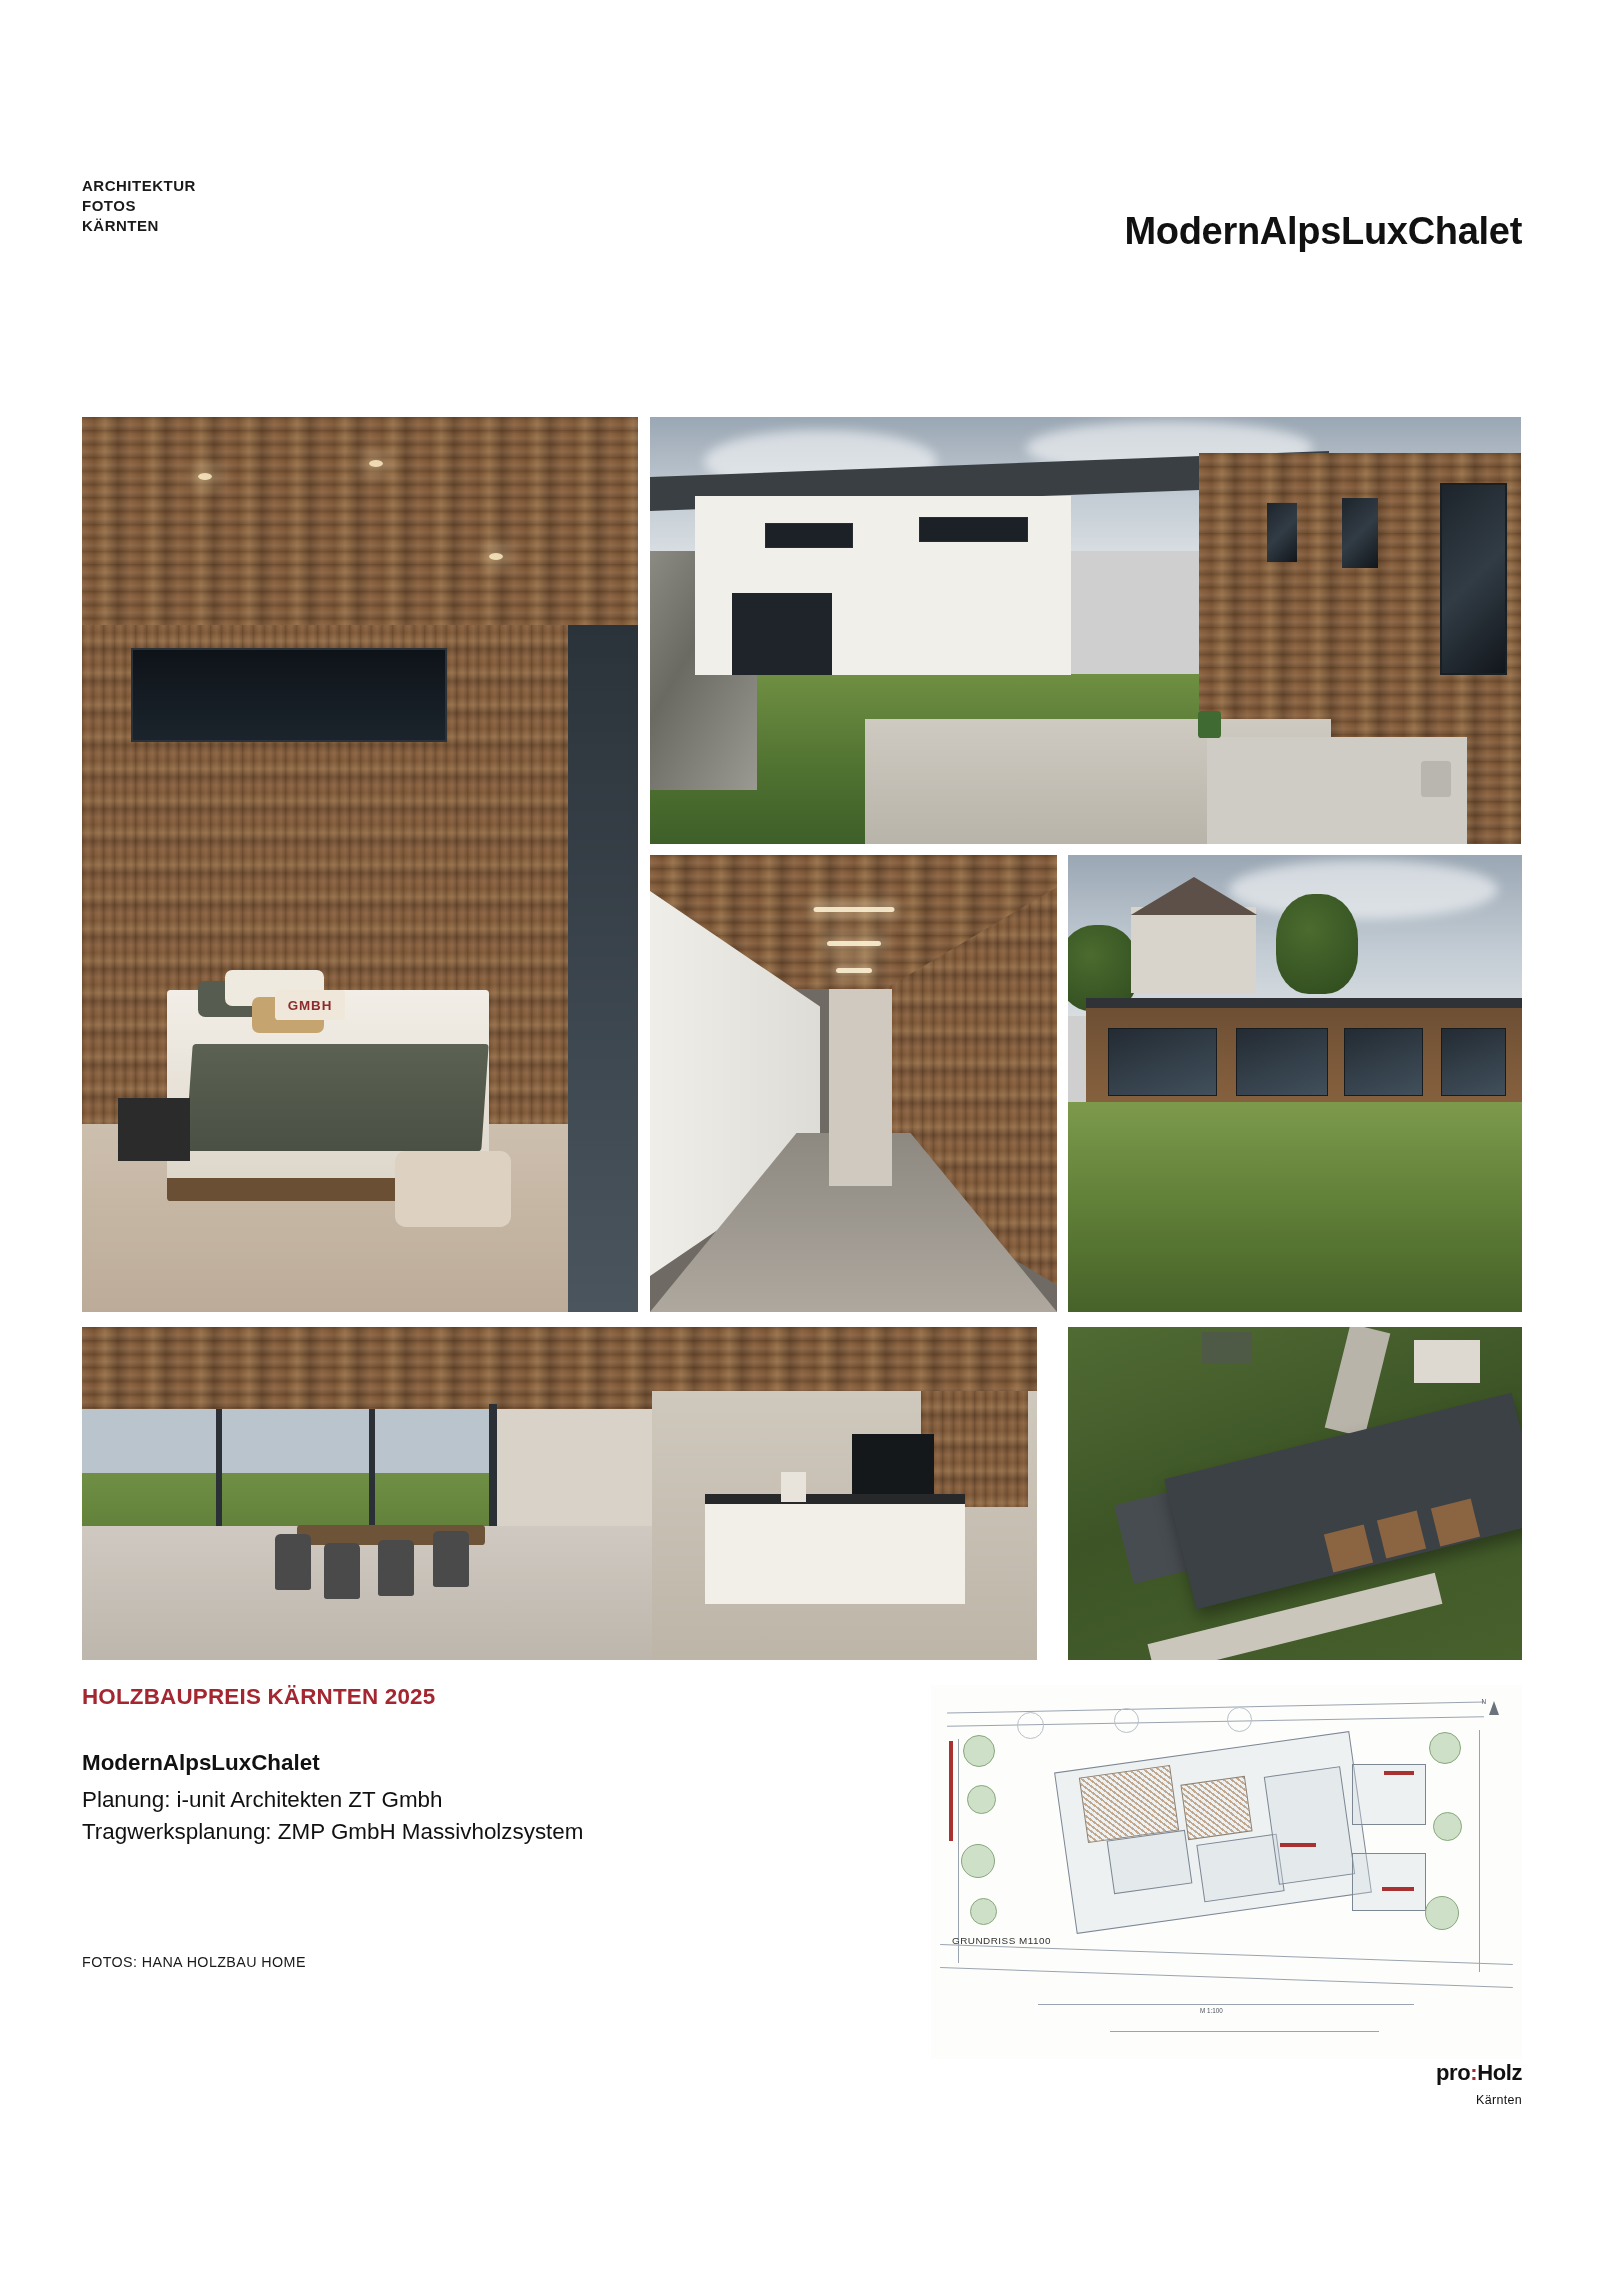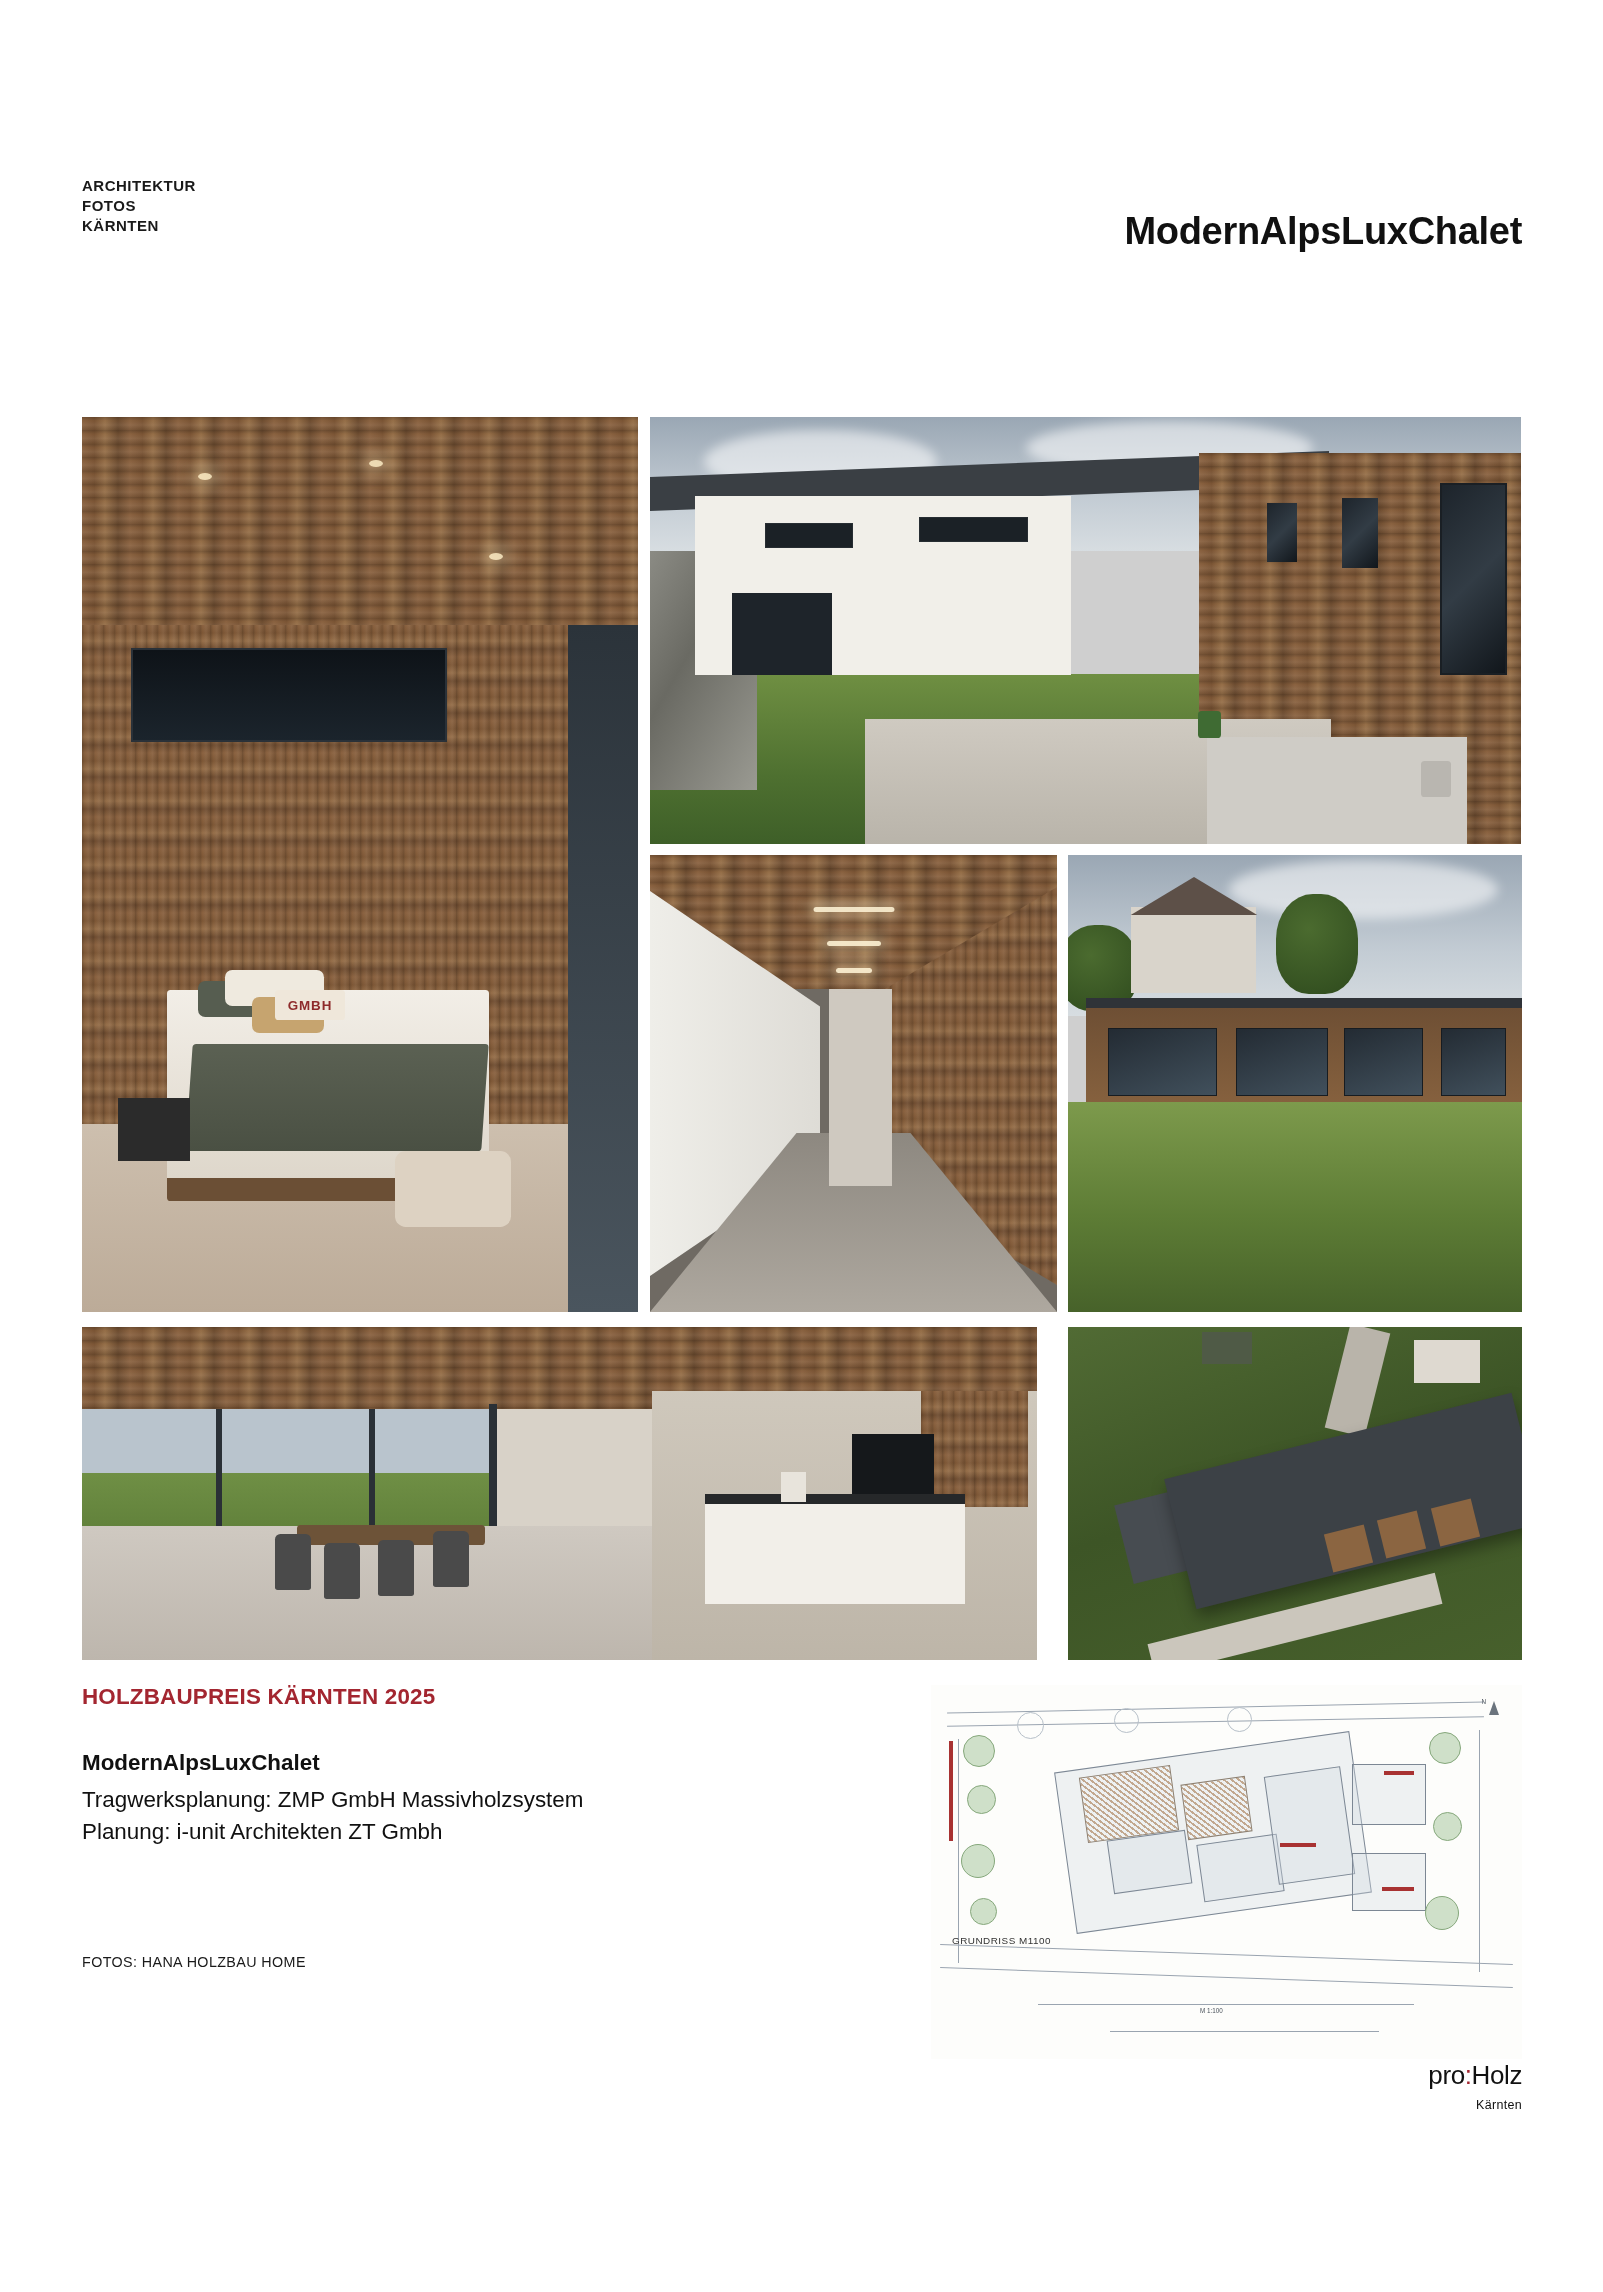--- a/index.html
+++ b/index.html
@@ -363,21 +363,21 @@
     font-size: 9.9px; letter-spacing: 0.5px; color: #333;
   }
 
   
   .proholz {
     position: absolute;
     right: 82px; top: 2060px;
     text-align: right;
   }
   .proholz .ph-main {
-    font-size: 26px; font-weight: 400; color: #111; letter-spacing: -0.4px;
+    font-size: 22px; font-weight: 700; color: #111; letter-spacing: -0.4px;
   }
   .proholz .ph-main .colon { color: #a32630; }
   .proholz .ph-sub {
     margin-top: 7.2px;
     font-size: 12.5px; color: #111; letter-spacing: 0.3px;
   }
 </style>
 </head>
 <body>
 
@@ -500,22 +500,22 @@
       <div class="ar-wood-strip" style="left:260px; top:202px; width:41px; height:39px;"></div>
       <div class="ar-wood-strip" style="left:313px; top:188px; width:41px; height:39px;"></div>
       <div class="ar-wood-strip" style="left:367px; top:176px; width:41px; height:39px;"></div>
       <div style="position:absolute; left:79px; bottom:19.7px; width:296px; height:32px; background:#cbc6bc; transform:rotate(-14deg);"></div>
     </div>
   </div>
 
   <div class="award">HOLZBAUPREIS KÄRNTEN 2025</div>
   <div class="proj-name">ModernAlpsLuxChalet</div>
   <div class="credits">
+    <div>Planung: i-unit Architekten ZT Gmbh</div>
     <div>Tragwerksplanung: ZMP GmbH Massivholzsystem</div>
-    <div>Planung: i-unit Architekten ZT Gmbh</div>
   </div>
   <div class="photo-credit">FOTOS: HANA HOLZBAU HOME</div>
 
   <div id="plan">
 
     <div class="pl-line" style="left:16px; top:21.5px; width:537px; height:0.9px; transform:rotate(-1.2deg);"></div>
     <div class="pl-line" style="left:16px; top:36px; width:537px; height:0.9px; transform:rotate(-1deg);"></div>
     <div class="pl-line" style="left:9px; top:269px; width:573px; height:0.9px; transform:rotate(2deg);"></div>
     <div class="pl-line" style="left:9px; top:292px; width:573px; height:0.9px; transform:rotate(2deg);"></div>
     <div class="pl-line" style="left:27px; top:54px; width:0.9px; height:224px;"></div>

